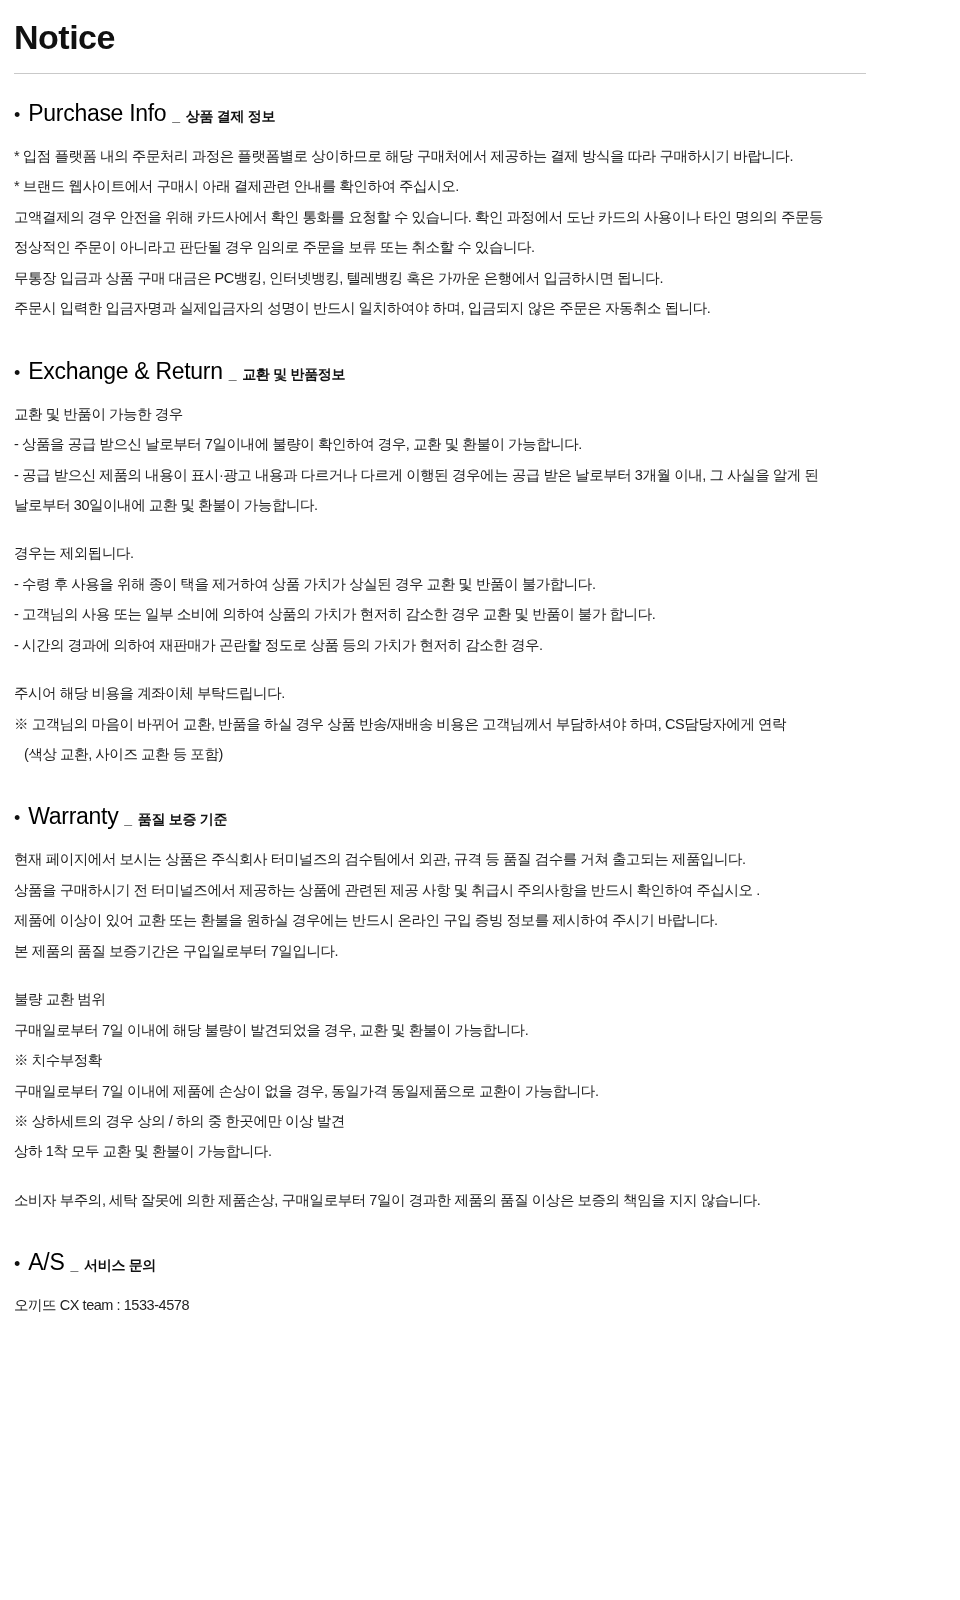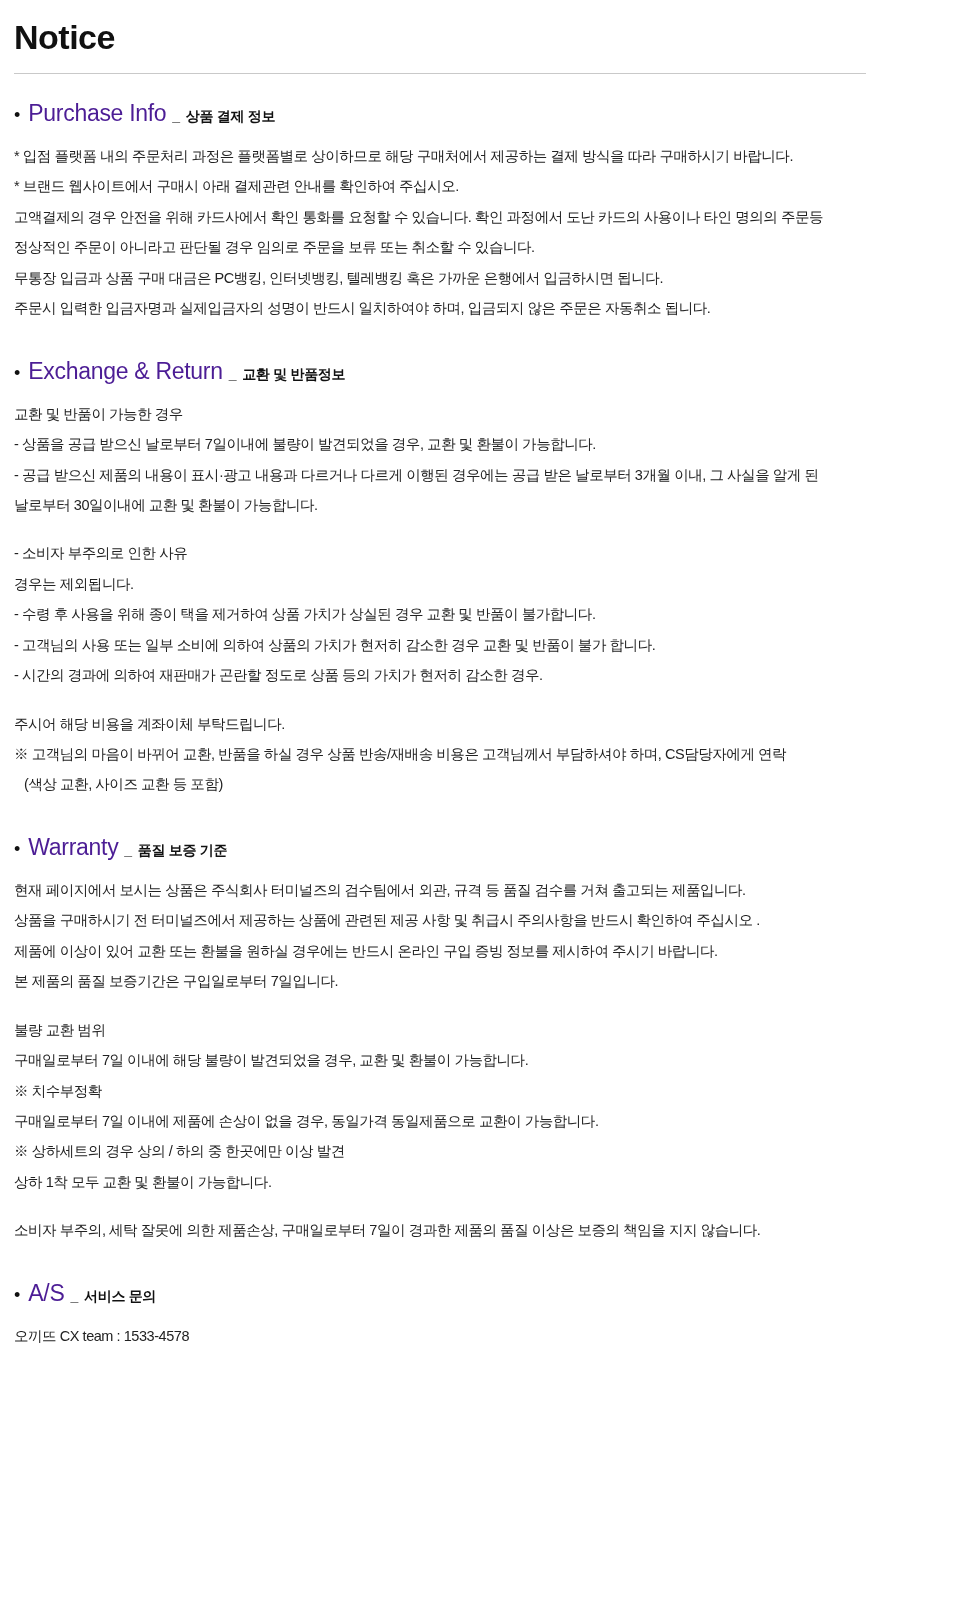--- a/index.html
+++ b/index.html
@@ -43,21 +43,21 @@
   .bullet-dot {
     font-size: 18px;
     line-height: 1;
     color: #111;
     margin-right: 2px;
   }
   .section-title-en {
     font-size: 23px;
     font-weight: 500;
     letter-spacing: -0.3px;
-    color: #4c1d95;
+    color: #000000;
   }
   .section-title-kr {
     font-size: 14px;
     font-weight: bold;
     color: #111;
     letter-spacing: -0.3px;
   }
   .line {
     font-size: 14.5px;
     line-height: 2.1;
@@ -99,25 +99,24 @@
       </div>
       <div class="section">
         <div class="section-head">
           <span class="bullet-dot">•</span>
           <span class="section-title-en">Exchange &amp; Return</span>
           <span class="section-title-kr">_</span>
           <span class="section-title-kr">교환 및 반품정보</span>
         </div>
         <div>
           <div class="line">교환 및 반품이 가능한 경우</div>
-          <div class="line">- 상품을 공급 받으신 날로부터 7일이내에 불량이 발견되었을 경우, 교환 및 환불이 가능합니다.</div>
+          <div class="line">- 상품을 공급 받으신 날로부터 7일이내에 불량이 확인하여 경우, 교환 및 환불이 가능합니다.</div>
           <div class="line">- 공급 받으신 제품의 내용이 표시·광고 내용과 다르거나 다르게 이행된 경우에는 공급 받은 날로부터 3개월 이내, 그 사실을 알게 된</div>
           <div class="line">날로부터 30일이내에 교환 및 환불이 가능합니다.</div>
           <div class="gap"></div>
-          <div class="line">- 소비자 부주의로 인한 사유</div>
           <div class="line">경우는 제외됩니다.</div>
           <div class="line">- 수령 후 사용을 위해 종이 택을 제거하여 상품 가치가 상실된 경우 교환 및 반품이 불가합니다.</div>
           <div class="line">- 고객님의 사용 또는 일부 소비에 의하여 상품의 가치가 현저히 감소한 경우 교환 및 반품이 불가 합니다.</div>
           <div class="line">- 시간의 경과에 의하여 재판매가 곤란할 정도로 상품 등의 가치가 현저히 감소한 경우.</div>
           <div class="gap"></div>
           <div class="line">주시어 해당 비용을 계좌이체 부탁드립니다.</div>
           <div class="line">※ 고객님의 마음이 바뀌어 교환, 반품을 하실 경우 상품 반송/재배송 비용은 고객님께서 부담하셔야 하며, CS담당자에게 연락</div>
           <div class="line indent">(색상 교환, 사이즈 교환 등 포함)</div>
         </div>
       </div>

